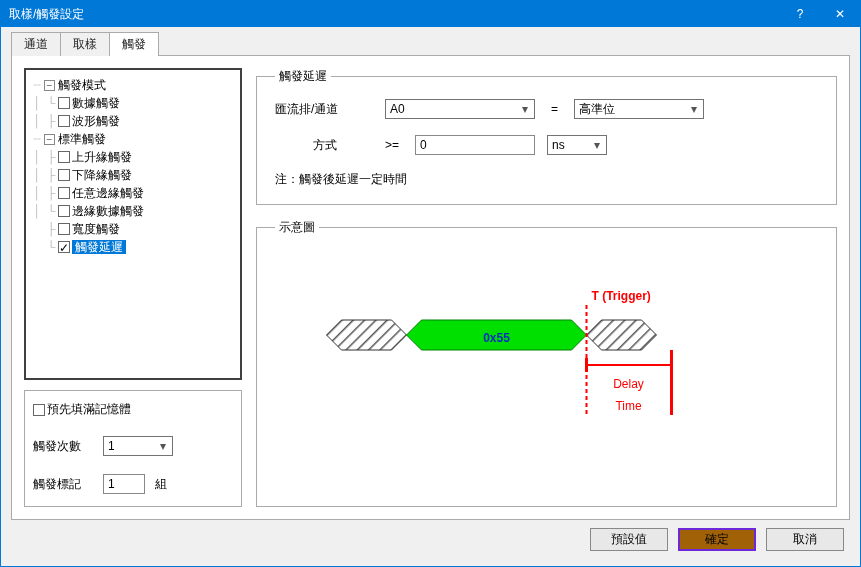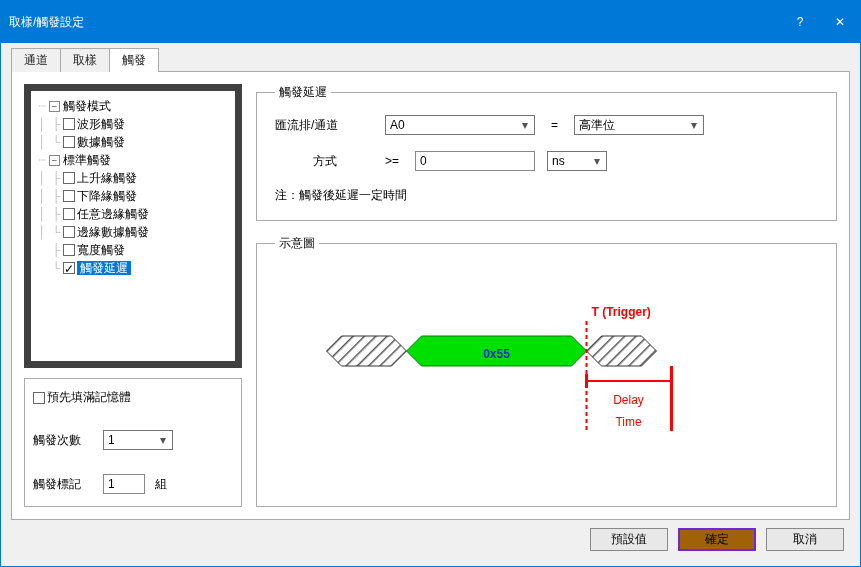--- a/index.html
+++ b/index.html
@@ -1,35 +1,35 @@
 <!DOCTYPE html>
 <html><head>
 <meta charset="utf-8">
 <style>
   * { box-sizing: border-box; font-family: "Microsoft JhengHei", "PingFang TC", "Segoe UI", sans-serif; font-size: 12px; }
   body { margin: 0; background: #fff; }
   .window { width: 861px; height: 567px; border: 1px solid #0078d7; position: relative; background: #f0f0f0; display: flex; flex-direction: column; }
-  .titlebar { background: #0078d7; color: #fff; height: 42px; display: flex; align-items: center; padding-left: 8px; }
+  .titlebar { background: #0078d7; color: #fff; height: 26px; display: flex; align-items: center; padding-left: 8px; }
   .titlebar .title { flex: 1; }
   .titlebar .btn { width: 40px; height: 26px; display: flex; align-items: center; justify-content: center; color: #fff; font-size: 14px; }
   .client { flex: 1; padding: 6px 10px 8px 10px; display: flex; flex-direction: column; position: relative; }
   .tabs { display: flex; align-items: flex-end; height: 22px; }
   .tab { padding: 3px 12px; border: 1px solid #aaa; border-bottom: none; background: #f0f0f0; margin-right: -1px; position: relative; top: 1px; color: #222; cursor: default;}
   .tab.active { background: #fff; z-index: 2; }
   .tabpanel { flex: 1; border: 1px solid #aaa; background: #fff; padding: 12px; display: flex; gap: 14px; }
   .leftcol { width: 218px; display: flex; flex-direction: column; gap: 10px; }
-  .treebox { flex: 1; border: 7px solid #404040; background: #fff; padding: 6px 4px; overflow: auto; font-size: 12px; color: #000; }
+  .treebox { flex: 1; border: 2px solid #404040; background: #fff; padding: 6px 4px; overflow: auto; font-size: 12px; color: #000; }
   .tnode { white-space: nowrap; line-height: 18px;}
   .twister { display: inline-block; width: 11px; height: 11px; border: 1px solid #888; text-align: center; line-height: 9px; font-size: 10px; color: #555; margin-right: 3px; vertical-align: 0px; background:#fff;}
   .vline { display:inline-block; width:14px; text-align:center; color:#bbb;}
   .chk { display: inline-block; width: 12px; height: 12px; border: 1px solid #666; background: #fff; vertical-align: -2px; margin-right: 2px; position: relative;}
   .chk.checked::after { content: "✓"; position: absolute; top: -3px; left: 0; font-size: 12px; color: #000; }
   .selnode { background: #0078d7; color: #fff; padding: 0 3px; }
   .optbox { border: 1px solid #aaa; padding: 10px 8px 12px 8px; }
-  .optrow { display: flex; align-items: center; margin-top: 24px; }
+  .optrow { display: flex; align-items: center; margin-top: 18px; }
   .optrow:first-child { margin-top: 0; }
   .combo { border: 1px solid #737373; background: #fff; height: 20px; display: inline-flex; align-items: center; padding: 0 4px; position: relative; }
   .combo .arrow { position: absolute; right: 2px; top: 2px; bottom: 2px; width: 14px; display:flex; align-items:center; justify-content:center; color:#555;}
   .textin { border: 1px solid #888; background: #fff; height: 20px; padding: 0 4px; display:inline-flex; align-items:center;}
   .rightcol { flex: 1; display: flex; flex-direction: column; gap: 14px; }
   fieldset.grp { border: 1px solid #aaa; padding: 14px 18px 16px 18px; margin: 0; }
   fieldset.grp legend { padding: 0 4px; color: #000; }
   .frow { display: flex; align-items: center; margin-bottom: 16px; }
   .frow:last-child { margin-bottom: 0; }
   .flabel { width: 100px; text-align: left; margin-right: 10px;}
@@ -57,22 +57,22 @@
       <div class="tab"><span>通道</span></div>
       <div class="tab"><span>取樣</span></div>
       <div class="tab active"><span>觸發</span></div>
     </div>
 
     <div class="tabpanel">
 
       <div class="leftcol">
         <div class="treebox">
           <div class="tnode"><span class="vline">┈</span><span class="twister">−</span><span>觸發模式</span></div>
+          <div class="tnode"><span class="vline">│</span><span class="vline">└</span><span class="chk"></span><span>數據觸發</span></div>
           <div class="tnode"><span class="vline">│</span><span class="vline">├</span><span class="chk"></span><span>波形觸發</span></div>
-          <div class="tnode"><span class="vline">│</span><span class="vline">└</span><span class="chk"></span><span>數據觸發</span></div>
           <div class="tnode"><span class="vline">┈</span><span class="twister">−</span><span>標準觸發</span></div>
           <div class="tnode"><span class="vline">│</span><span class="vline">├</span><span class="chk"></span><span>上升緣觸發</span></div>
           <div class="tnode"><span class="vline">│</span><span class="vline">├</span><span class="chk"></span><span>下降緣觸發</span></div>
           <div class="tnode"><span class="vline">│</span><span class="vline">├</span><span class="chk"></span><span>任意邊緣觸發</span></div>
           <div class="tnode"><span class="vline">│</span><span class="vline">└</span><span class="chk"></span><span>邊緣數據觸發</span></div>
           <div class="tnode"><span class="vline">&nbsp;</span><span class="vline">├</span><span class="chk"></span><span>寬度觸發</span></div>
           <div class="tnode"><span class="vline">&nbsp;</span><span class="vline">└</span><span class="chk checked"></span><span class="selnode">觸發延遲</span></div>
         </div>
 
         <div class="optbox">

